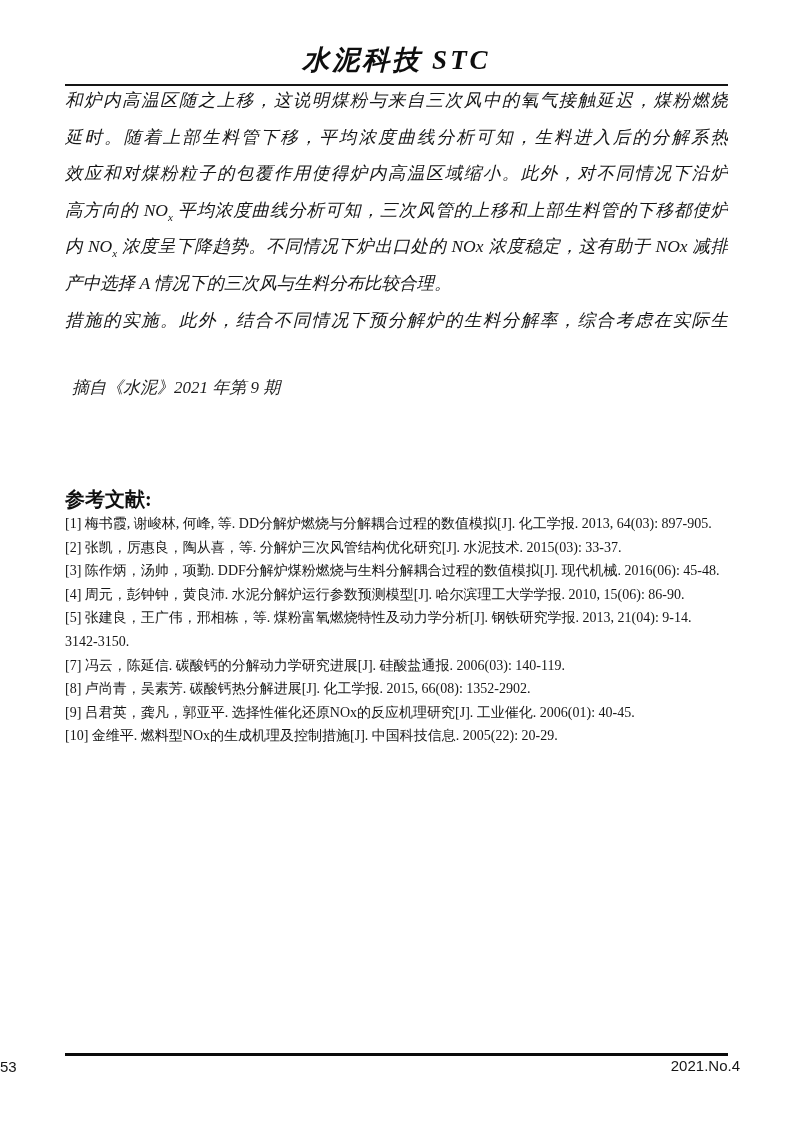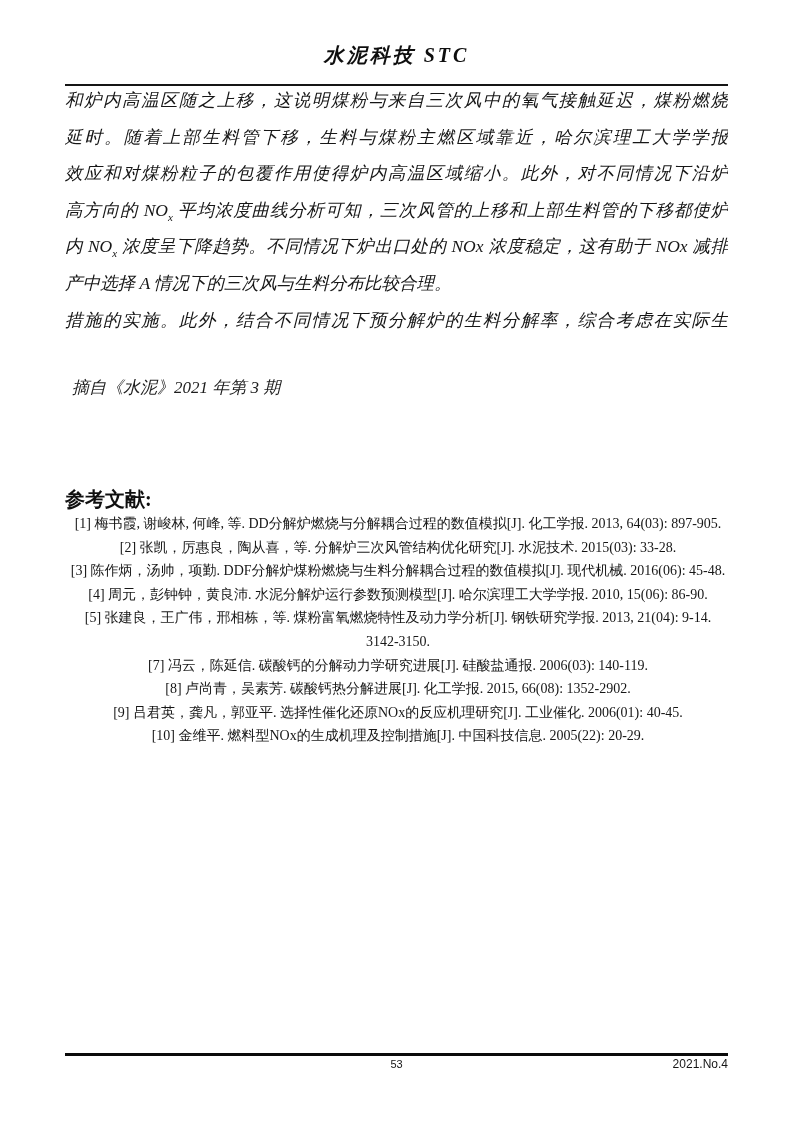--- a/index.html
+++ b/index.html
@@ -11,21 +11,21 @@
     background: #ffffff;
     font-family: "Liberation Serif", "DejaVu Serif", serif;
     color: #161616;
     overflow: hidden;
   }
   
   .page-title {
     position: absolute;
     top: 42px; left: 0; right: 0;
     text-align: center;
-    font-size: 20px;
+    font-size: 27px;
     font-weight: bold;
     font-style: italic;
     letter-spacing: 3px;
     color: #0e0e0e;
     white-space: nowrap;
   }
   .header-rule {
     position: absolute;
     top: 84px; left: 65px;
     width: 663px; height: 2px;
@@ -73,71 +73,70 @@
     position: absolute;
     top: 512px; left: 65px;
     width: 666px;
     font-size: 14px;
     overflow: hidden;
   }
   .ref-line {
     height: 23.6px;
     line-height: 23.6px;
     white-space: nowrap;
-    text-align: center;
   }
   
   .footer-rule {
     position: absolute;
     top: 1053px; left: 65px;
     width: 663px; height: 2.5px;
     background: #0a0a0a;
   }
   .footer-page-number {
     position: absolute;
     top: 1058px; left: 0; right: 0;
-    text-align: center;
+    text-align: left;
     font-family: "Liberation Sans", "DejaVu Sans", sans-serif;
-    font-size: 11px;
+    font-size: 15px;
     color: #151515;
   }
   .footer-issue {
     position: absolute;
-    top: 1057px; right: 65px;
+    top: 1057px; right: 53px;
     font-family: "Liberation Sans", "DejaVu Sans", sans-serif;
-    font-size: 12px;
+    font-size: 15px;
     color: #151515;
   }
 </style>
 </head>
 <body>
 
 <div class="page">
 
   <div class="page-title">水泥科技 STC</div>
 
   <div class="header-rule"></div>
 
   <div class="body-text">
       <div class="body-line just">和炉内高温区随之上移，这说明煤粉与来自三次风中的氧气接触延迟，煤粉燃烧</div>
-      <div class="body-line just">延时。随着上部生料管下移，生料与煤粉主燃区域靠近，哈尔滨理工大学学报</div>
+      <div class="body-line just">延时。随着上部生料管下移，平均浓度曲线分析可知，生料进入后的分解系热</div>
       <div class="body-line just">效应和对煤粉粒子的包覆作用使得炉内高温区域缩小。此外，对不同情况下沿炉</div>
       <div class="body-line just">高方向的 NO<sub>x</sub> 平均浓度曲线分析可知，三次风管的上移和上部生料管的下移都使炉</div>
       <div class="body-line just">内 NO<sub>x</sub> 浓度呈下降趋势。不同情况下炉出口处的 NOx 浓度稳定，这有助于 NOx 减排</div>
       <div class="body-line">产中选择 A 情况下的三次风与生料分布比较合理。</div>
       <div class="body-line just">措施的实施。此外，结合不同情况下预分解炉的生料分解率，综合考虑在实际生</div>
     </div>
 
-  <div class="source-note">摘自《水泥》2021 年第 3 期</div>
+  <div class="source-note">摘自《水泥》2021 年第 9 期</div>
 
   <div class="references-heading">参考文献:</div>
 
   <div class="reference-list">
       <div class="ref-line">[1] 梅书霞, 谢峻林, 何峰, 等. DD分解炉燃烧与分解耦合过程的数值模拟[J]. 化工学报. 2013, 64(03): 897-905.</div>
-      <div class="ref-line">[2] 张凯，厉惠良，陶从喜，等. 分解炉三次风管结构优化研究[J]. 水泥技术. 2015(03): 33-28.</div>
+      <div class="ref-line">[2] 张凯，厉惠良，陶从喜，等. 分解炉三次风管结构优化研究[J]. 水泥技术. 2015(03): 33-37.</div>
       <div class="ref-line">[3] 陈作炳，汤帅，项勤. DDF分解炉煤粉燃烧与生料分解耦合过程的数值模拟[J]. 现代机械. 2016(06): 45-48.</div>
       <div class="ref-line">[4] 周元，彭钟钟，黄良沛. 水泥分解炉运行参数预测模型[J]. 哈尔滨理工大学学报. 2010, 15(06): 86-90.</div>
       <div class="ref-line">[5] 张建良，王广伟，邢相栋，等. 煤粉富氧燃烧特性及动力学分析[J]. 钢铁研究学报. 2013, 21(04): 9-14.</div>
       <div class="ref-line">3142-3150.</div>
       <div class="ref-line">[7] 冯云，陈延信. 碳酸钙的分解动力学研究进展[J]. 硅酸盐通报. 2006(03): 140-119.</div>
       <div class="ref-line">[8] 卢尚青，吴素芳. 碳酸钙热分解进展[J]. 化工学报. 2015, 66(08): 1352-2902.</div>
       <div class="ref-line">[9] 吕君英，龚凡，郭亚平. 选择性催化还原NOx的反应机理研究[J]. 工业催化. 2006(01): 40-45.</div>
       <div class="ref-line">[10] 金维平. 燃料型NOx的生成机理及控制措施[J]. 中国科技信息. 2005(22): 20-29.</div>
     </div>
 

